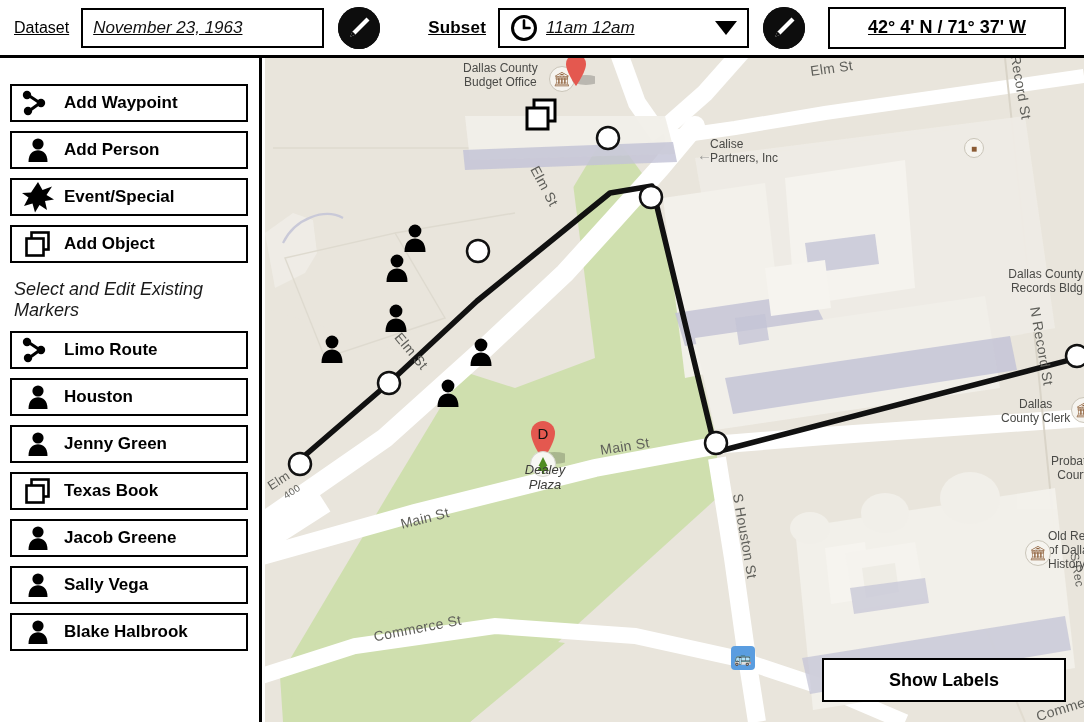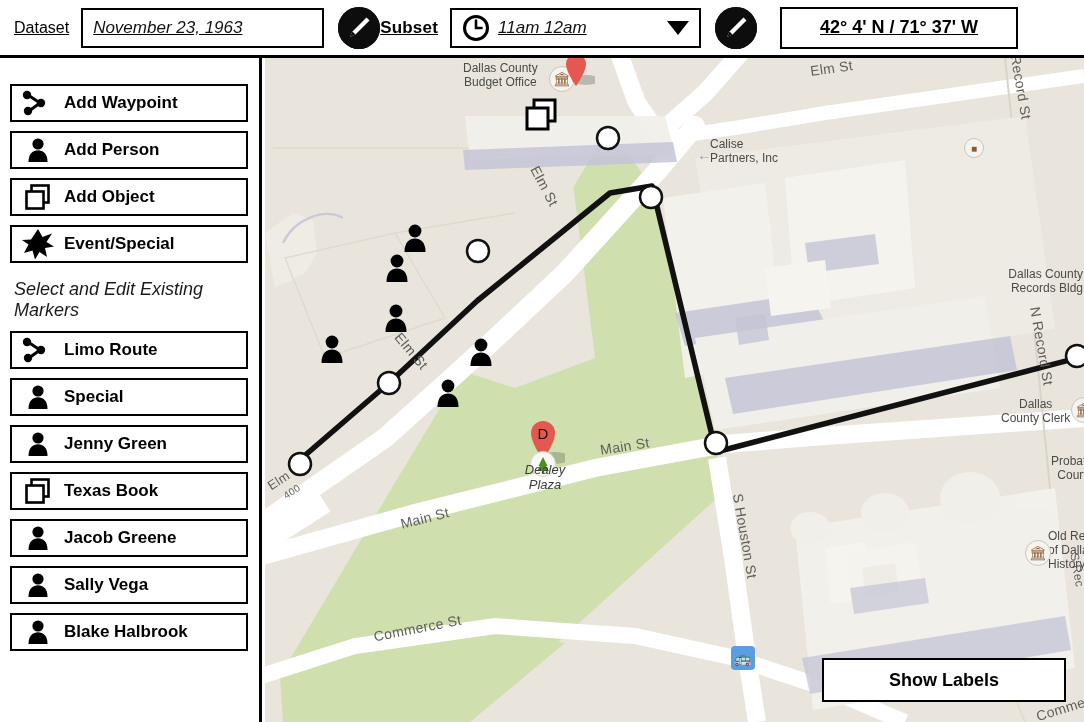--- a/index.html
+++ b/index.html
@@ -151,21 +151,21 @@
     </div>
 
     <div class="pencil-btn" style="margin-left:14px;">
       <svg width="42" height="42" viewBox="0 0 42 42">
         <circle cx="21" cy="21" r="21" fill="#0d0d0d"></circle>
         <path d="M28.5 10.5 L31.5 13.5 L17.5 27.5 L12 30 L14.5 24.5 Z" fill="#ffffff"></path>
         <path d="M14.5 24.5 L17.5 27.5 L12 30 Z" fill="#0d0d0d"></path>
       </svg>
     </div>
 
-    <div class="hdr-label" style="">Subset</div>
+    <div class="hdr-label" style="margin-left:48px;">Subset</div>
 
     <div class="field-box" style="margin-left:12px;width:251px;">
       <svg class="clock-icon" width="28" height="28" viewBox="0 0 28 28">
         <circle cx="14" cy="14" r="11.5" fill="none" stroke="#000" stroke-width="3"></circle>
         <path d="M14 6.5 L14 14 L19.5 14" fill="none" stroke="#000" stroke-width="2.6" stroke-linecap="round"></path>
       </svg>
       <span class="field-text">11am 12am</span>
       <span class="caret-down"></span>
     </div>
 
@@ -201,35 +201,35 @@
         <svg width="26" height="28" viewBox="0 0 26 28">
           <circle cx="13" cy="8" r="5.6" fill="#000"></circle>
           <path d="M3.5 26 C3.5 17.5 8 14.2 13 14.2 C18 14.2 22.5 17.5 22.5 26 Z" fill="#000"></path>
         </svg>
       </span>
       <span class="lbl">Add Person</span>
     </div>
 
     <div class="side-btn">
       <span class="ico">
+        <svg width="34" height="32" viewBox="0 0 34 32">
+          <path d="M17 1 L21.5 9 L31 5.5 L25.5 14 L33 18.5 L24 20 L26 29 L18.5 24 L14 31.5 L11.5 22.5 L3 25 L7.5 16.5 L1 12 L10 11.5 Z" fill="#000"></path>
+        </svg>
+      </span>
+      <span class="lbl">Event/Special</span>
+    </div>
+
+    <div class="side-btn">
+      <span class="ico">
         <svg width="30" height="30" viewBox="0 0 30 30">
           <rect x="8.5" y="3.5" width="17" height="17" fill="#fff" stroke="#000" stroke-width="2.6"></rect>
           <rect x="3.5" y="9.5" width="17" height="17" fill="#fff" stroke="#000" stroke-width="2.6"></rect>
         </svg>
       </span>
       <span class="lbl">Add Object</span>
-    </div>
-
-    <div class="side-btn">
-      <span class="ico">
-        <svg width="34" height="32" viewBox="0 0 34 32">
-          <path d="M17 1 L21.5 9 L31 5.5 L25.5 14 L33 18.5 L24 20 L26 29 L18.5 24 L14 31.5 L11.5 22.5 L3 25 L7.5 16.5 L1 12 L10 11.5 Z" fill="#000"></path>
-        </svg>
-      </span>
-      <span class="lbl">Event/Special</span>
     </div>
 
     <div id="section-title">Select and Edit Existing Markers</div>
 
     <div class="side-btn">
       <span class="ico">
         <svg width="36" height="26" viewBox="0 0 36 26">
           <path d="M8 5 L20 13 M20 13 L9 21" stroke="#000" stroke-width="3" fill="none"></path>
           <circle cx="7" cy="5" r="4.2" fill="#000"></circle>
           <circle cx="21" cy="13" r="4.2" fill="#000"></circle>
@@ -239,21 +239,21 @@
       <span class="lbl">Limo Route</span>
     </div>
 
     <div class="side-btn">
       <span class="ico">
         <svg width="26" height="28" viewBox="0 0 26 28">
           <circle cx="13" cy="8" r="5.6" fill="#000"></circle>
           <path d="M3.5 26 C3.5 17.5 8 14.2 13 14.2 C18 14.2 22.5 17.5 22.5 26 Z" fill="#000"></path>
         </svg>
       </span>
-      <span class="lbl">Special</span>
+      <span class="lbl">Houston</span>
     </div>
 
     <div class="side-btn">
       <span class="ico">
         <svg width="26" height="28" viewBox="0 0 26 28">
           <circle cx="13" cy="8" r="5.6" fill="#000"></circle>
           <path d="M3.5 26 C3.5 17.5 8 14.2 13 14.2 C18 14.2 22.5 17.5 22.5 26 Z" fill="#000"></path>
         </svg>
       </span>
       <span class="lbl">Jenny Green</span>

